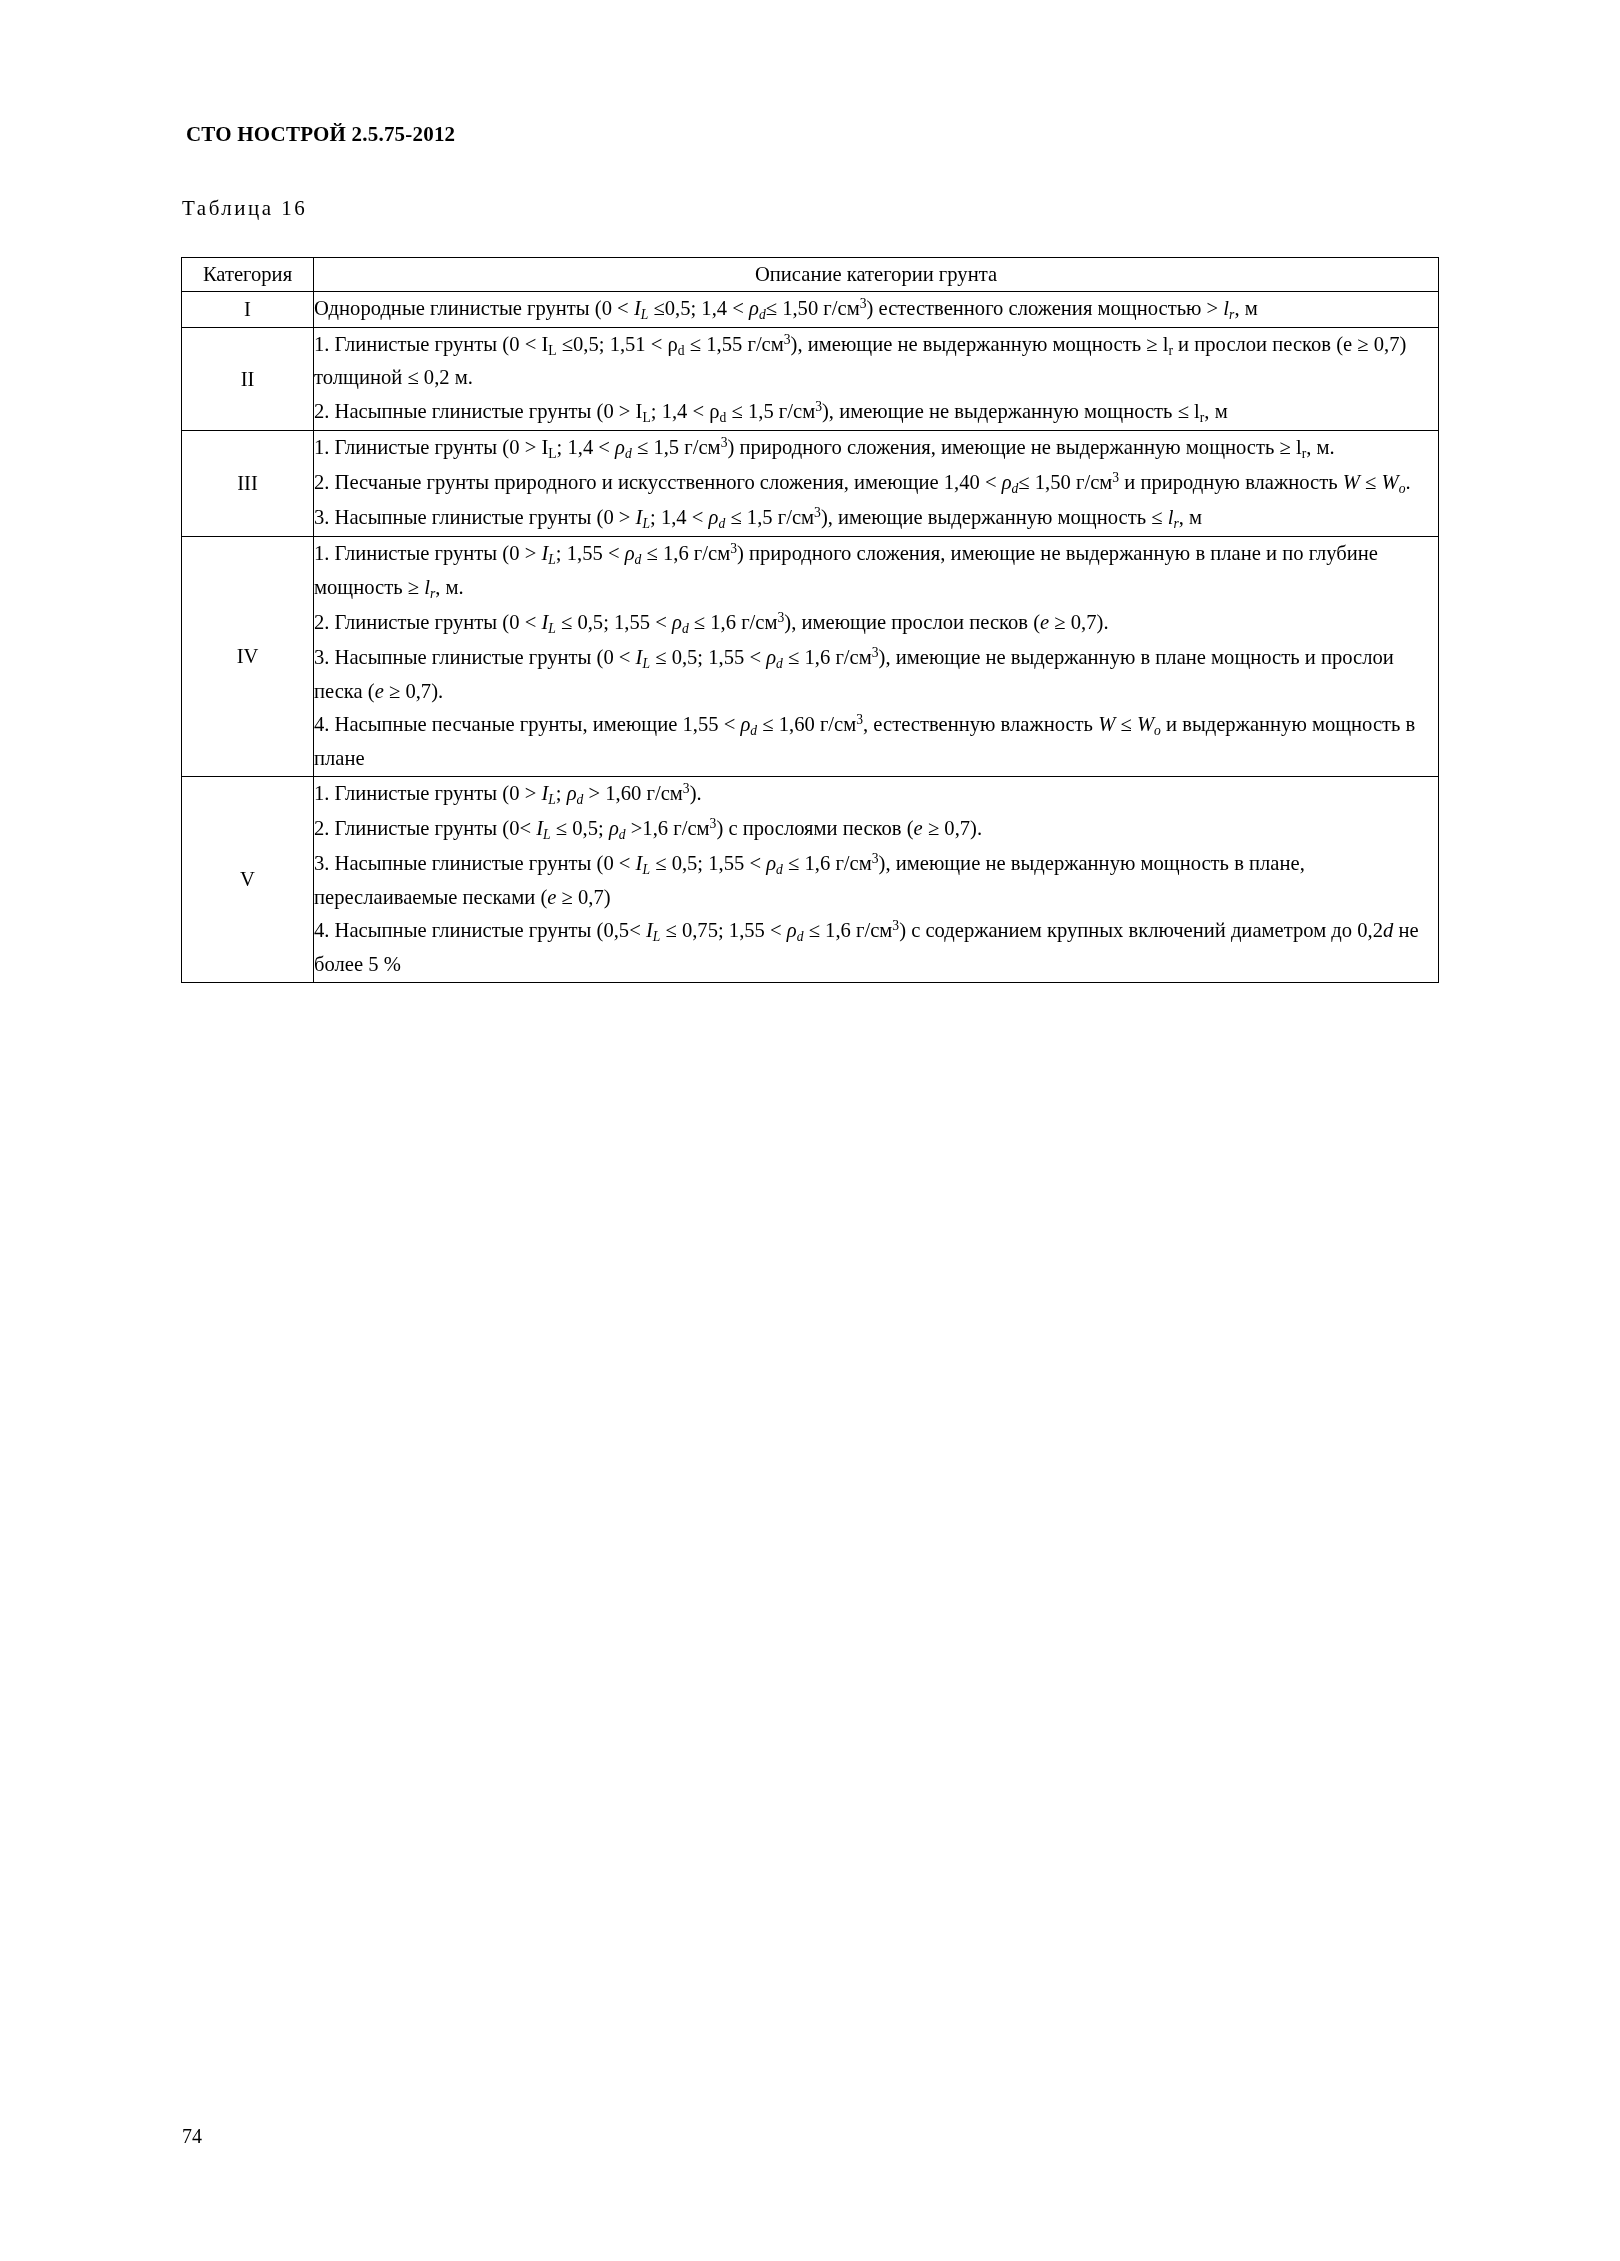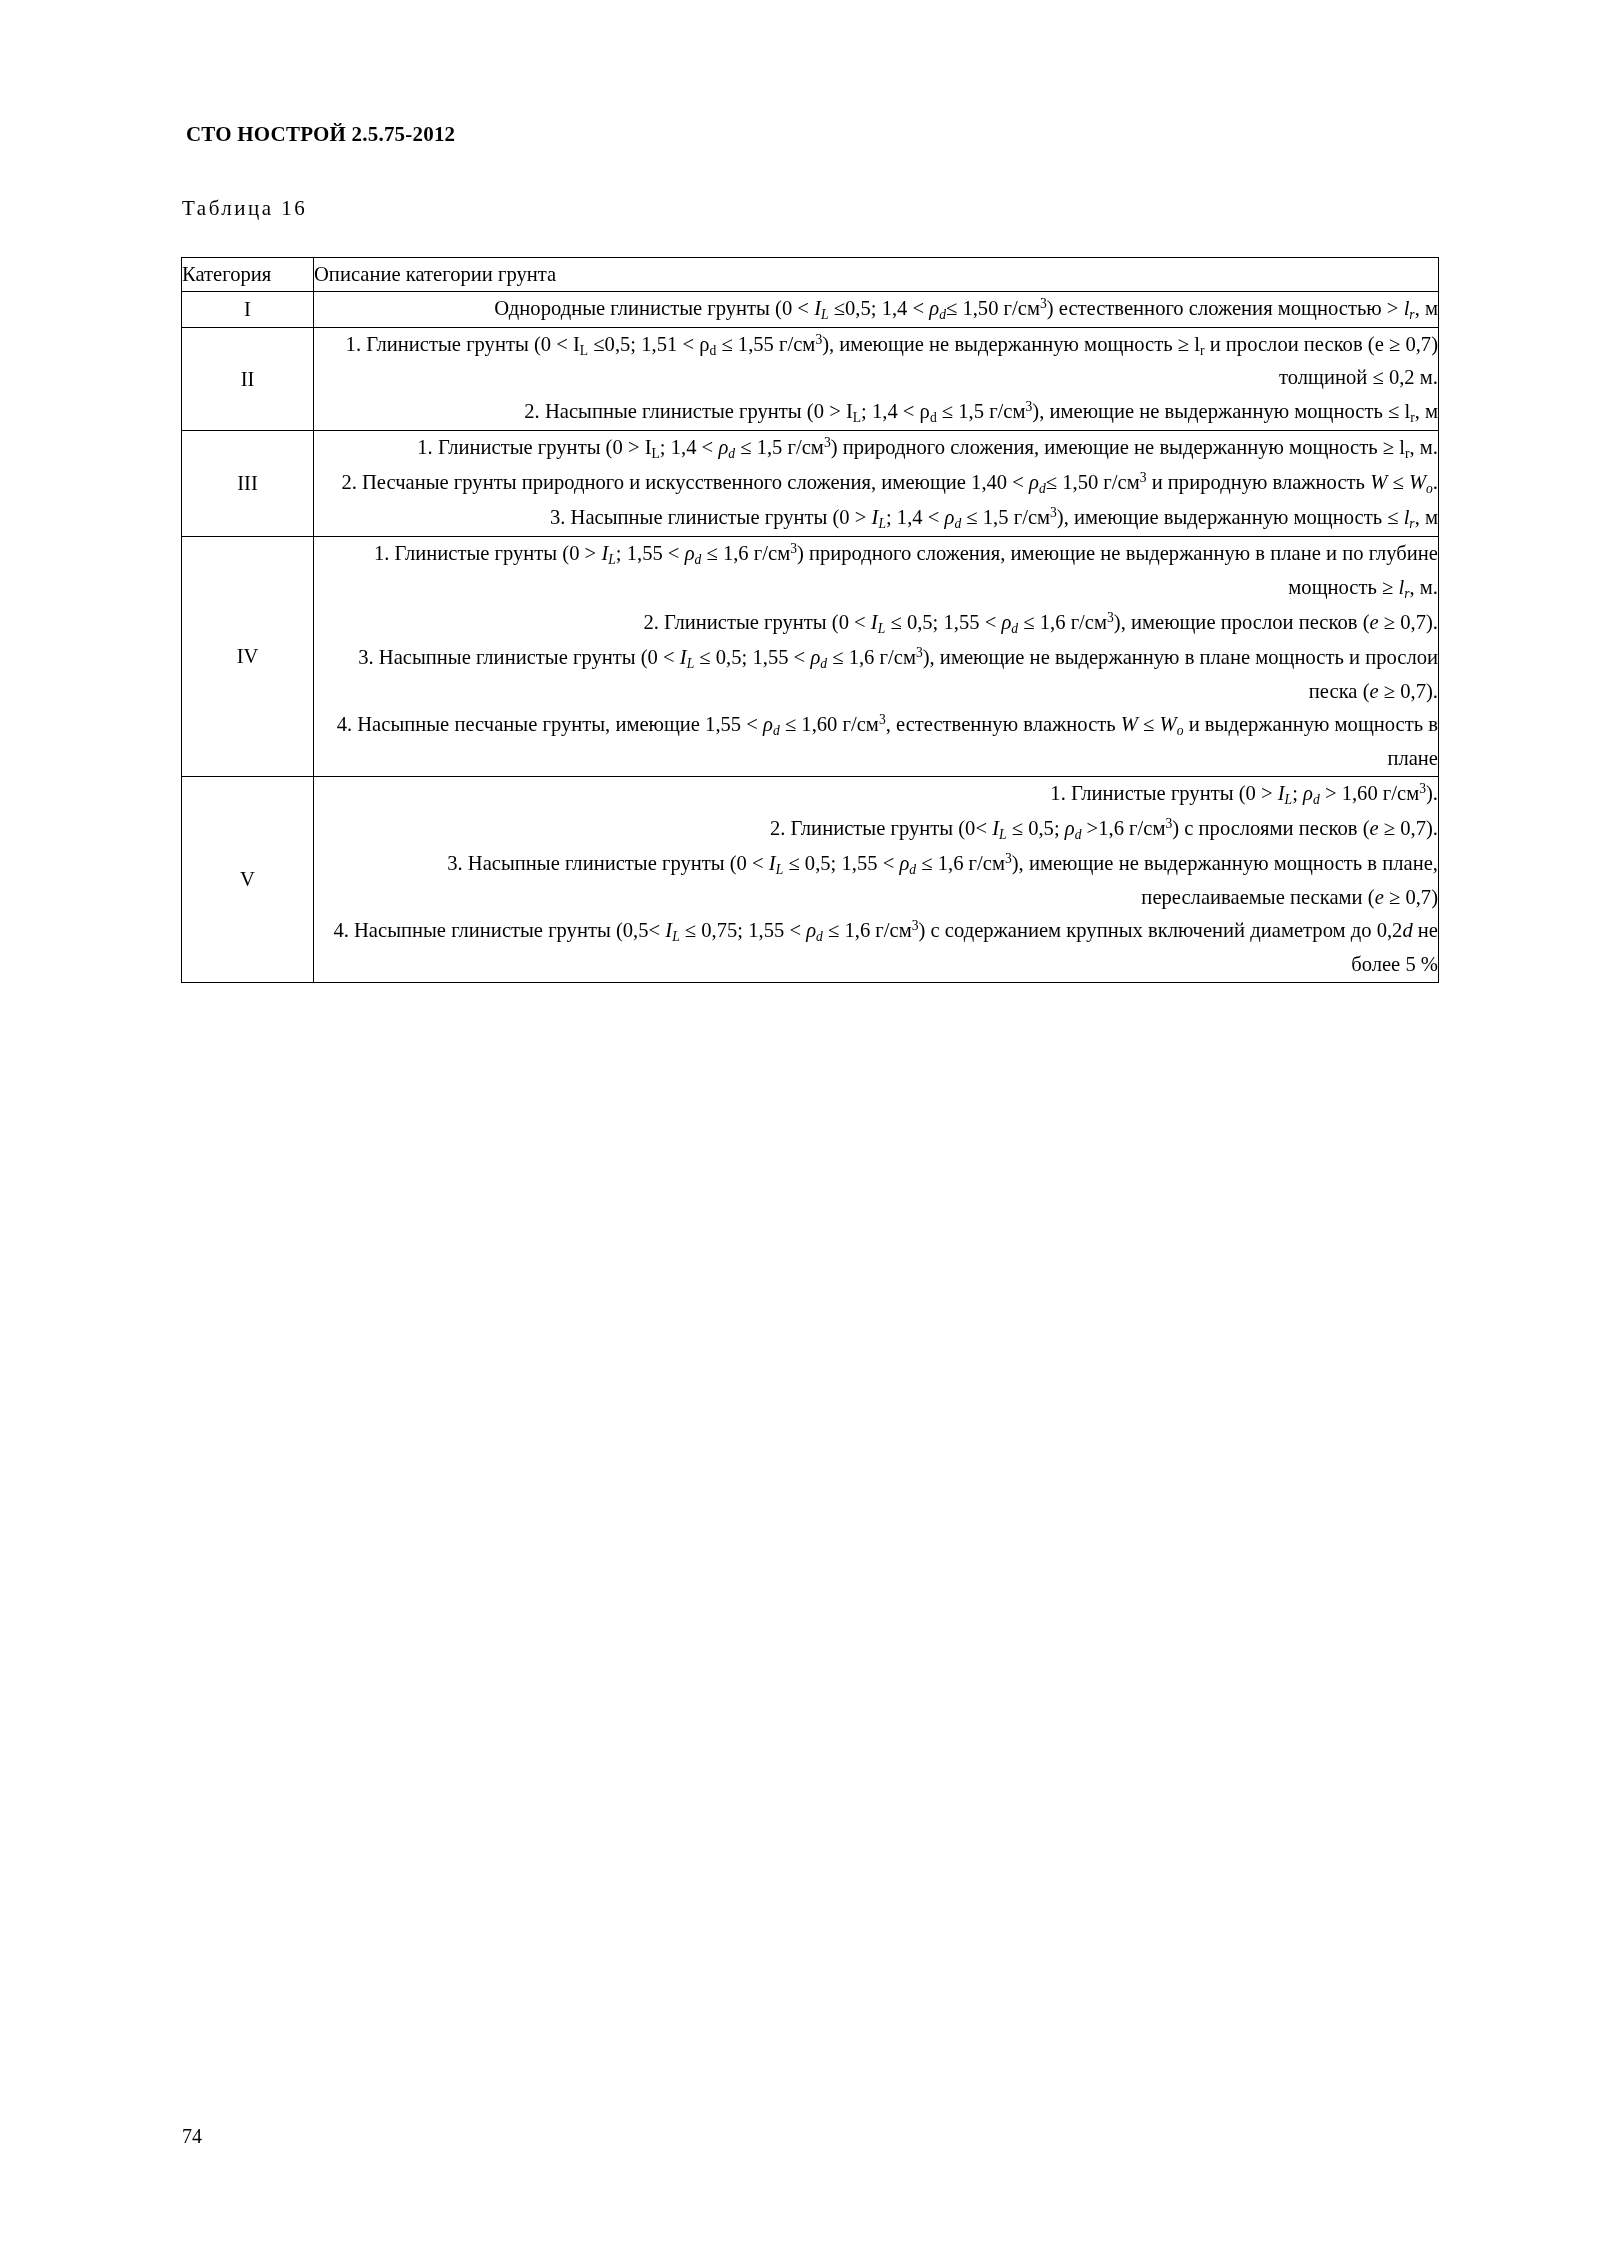--- a/index.html
+++ b/index.html
@@ -46,33 +46,33 @@
     font-size: 20.6px;
     line-height: 1.58;
   }
   table.grounds td, table.grounds th {
     border: 1.2px solid #000000;
     padding: 0;
     vertical-align: middle;
   }
   th.col-cat, th.col-desc {
     font-weight: normal;
-    text-align: left;
+    text-align: center;
     padding: 7.5px 2.5px 8.7px 2.5px;
     font-size: 20.6px;
   }
   td.cat {
     width: 131px;
     text-align: center;
     vertical-align: middle;
     font-size: 20.6px;
   }
   td.desc {
     padding: 8.7px 16px 11.2px 16px;
-    text-align: right;
+    text-align: left;
   }
   td.desc p {
     margin: 0 0 1.2px 0;
     padding: 0;
   }
   .it { font-style: italic; }
   sub { font-size: 0.66em; vertical-align: -0.32em; }
   sup { font-size: 0.66em; vertical-align: 0.55em; }
   .rho { font-style: italic; font-family: "Liberation Serif", serif; }
   .pageno {

